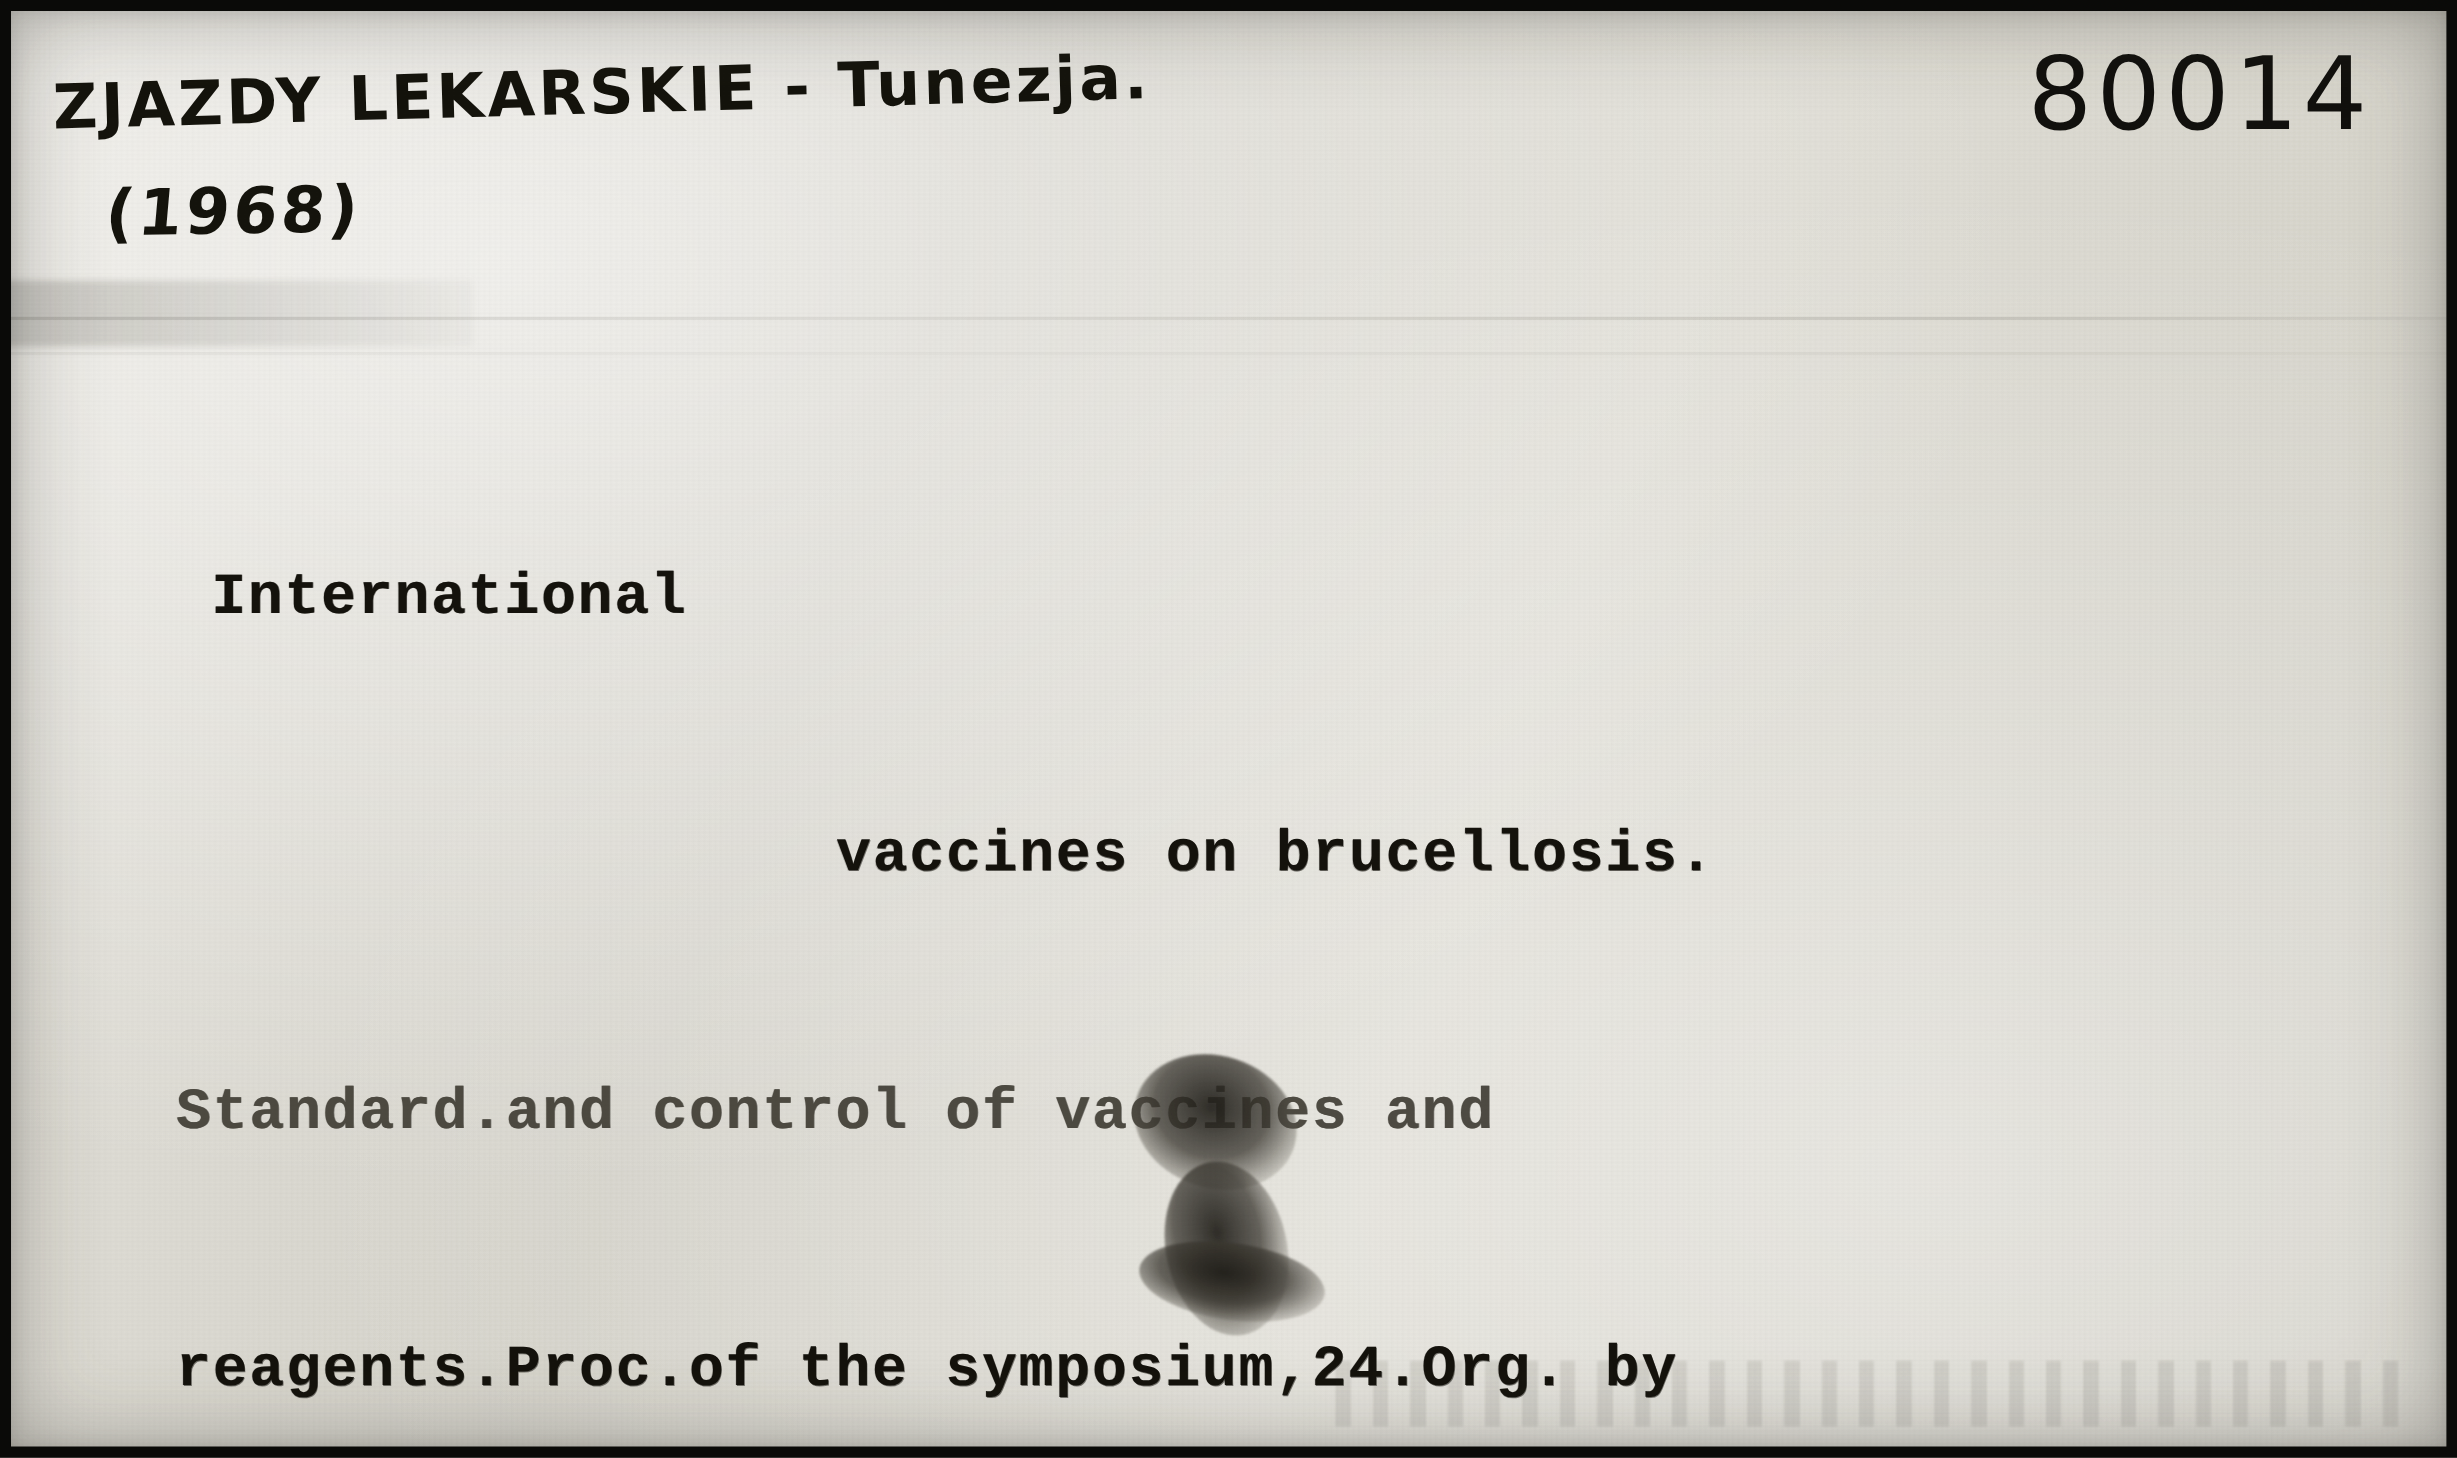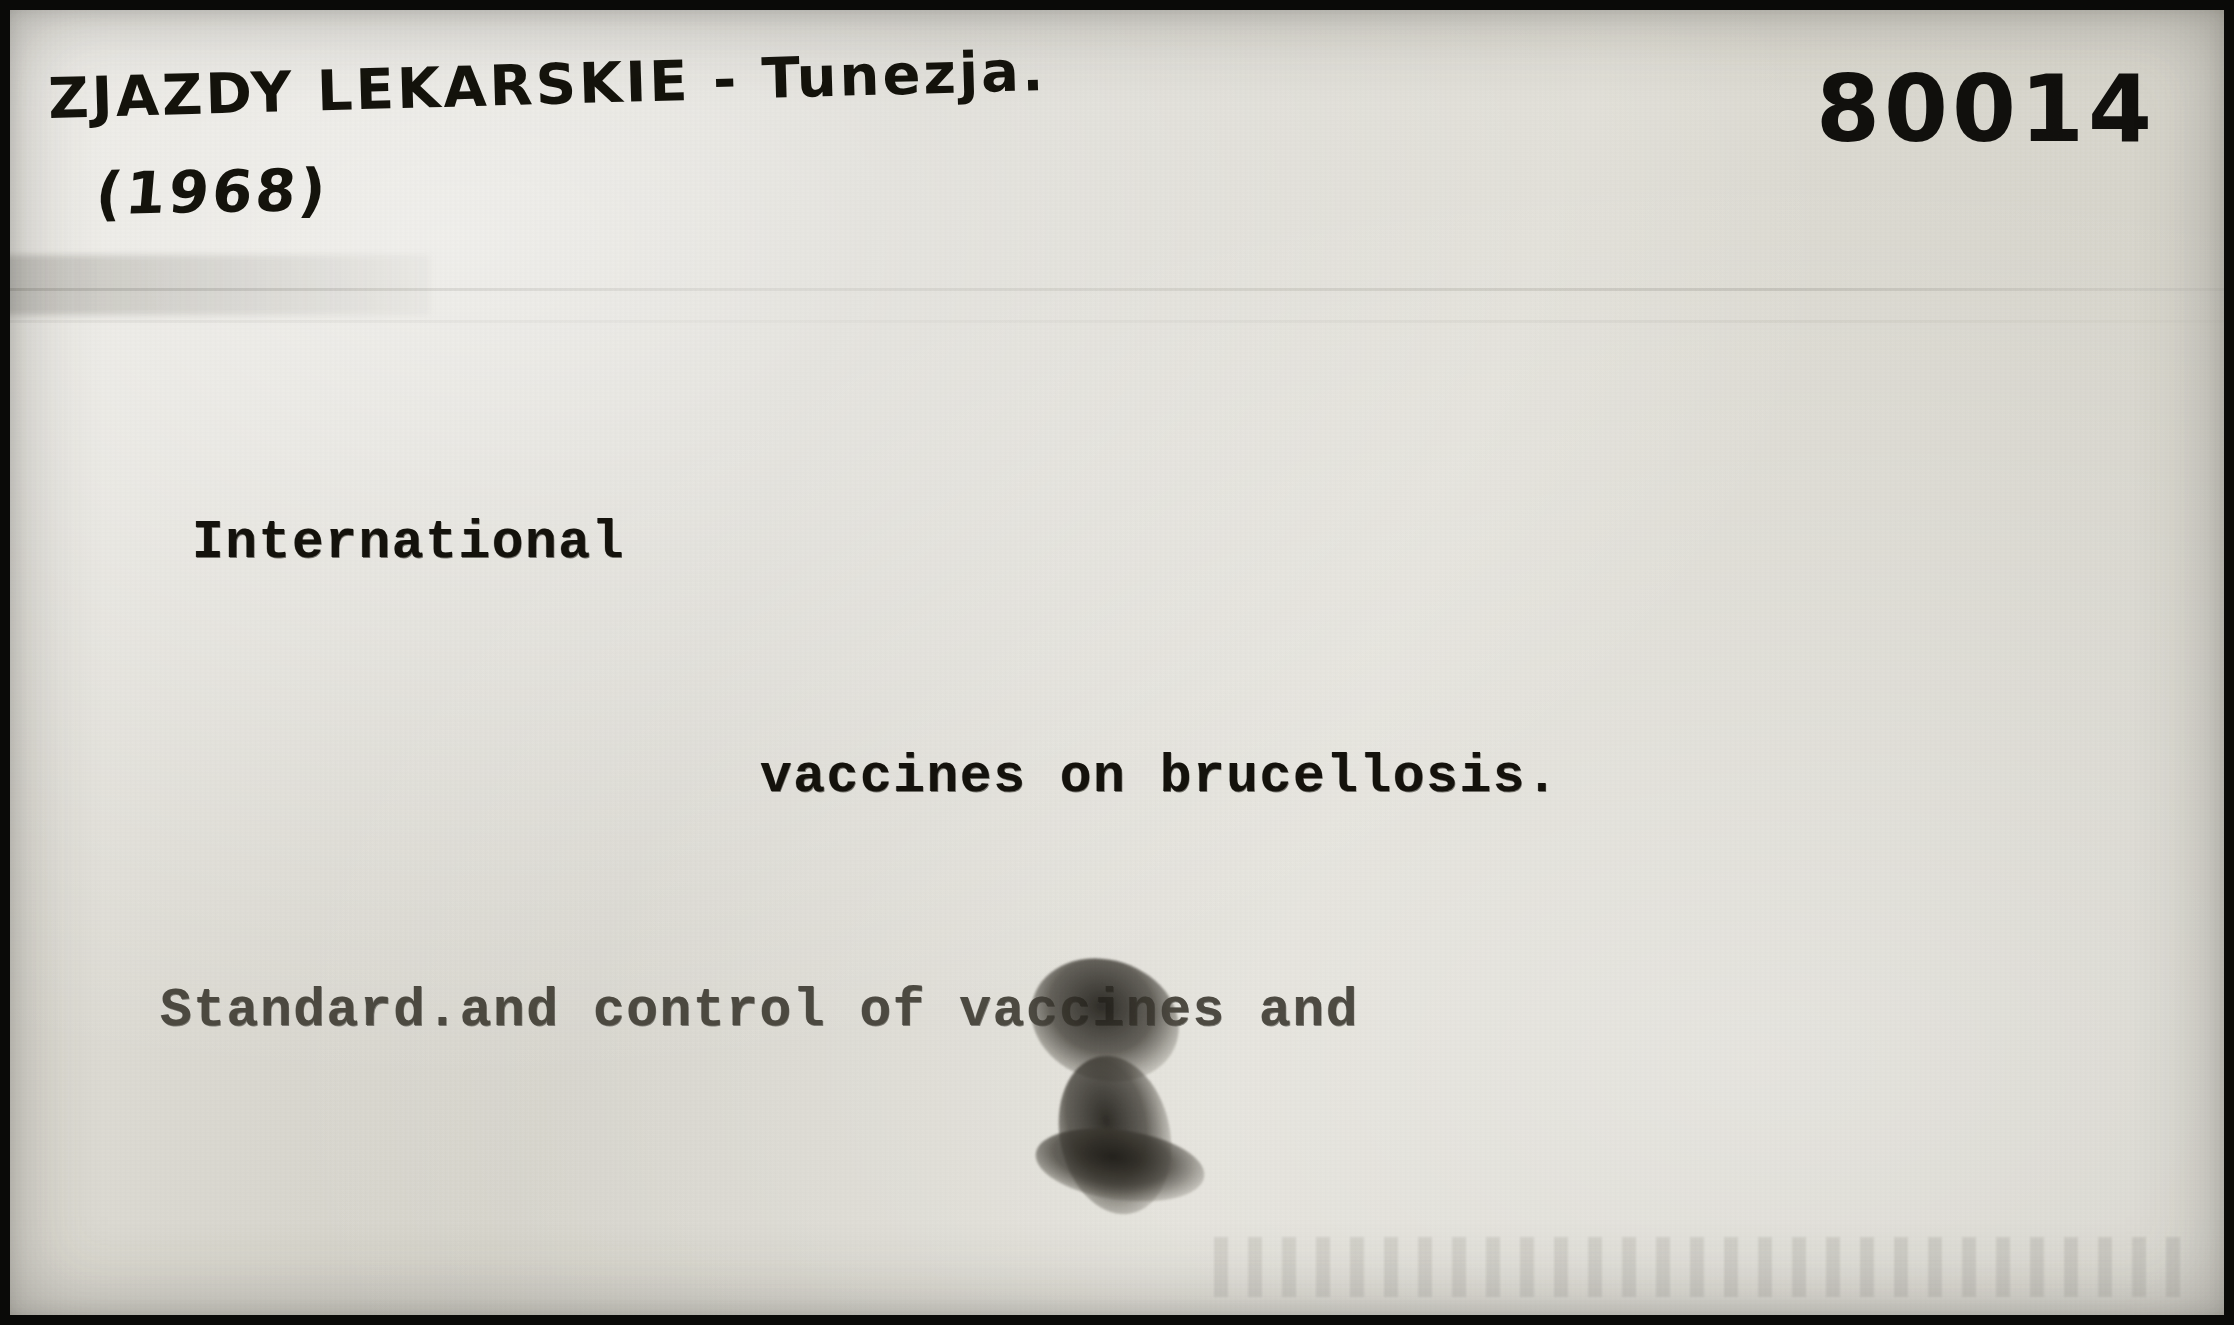--- a/index.html
+++ b/index.html
@@ -80,24 +80,24 @@
     top: 158px;
     font-size: 58px;
     transform: rotate(-1deg) skewX(-6deg);
     font-weight: 600;
   }
 
   
   #accession {
     position: absolute;
     right: 78px;
-    top: 56px;
+    top: 32px;
     font-family: "DejaVu Sans", sans-serif;
     font-size: 92px;
-    font-weight: 700;
+    font-weight: 400;
     color: #141310;
     letter-spacing: 4px;
     white-space: pre;
   }
 
   
   #typed {
     position: absolute;
     left: 160px;
     top: 348px;
@@ -171,20 +171,21 @@
   <div class="hand" id="hand-line1">ZJAZDY LEKARSKIE - Tunezja.</div>
 
   <div class="hand" id="hand-line2">(1968)</div>
 
   <div id="accession">80014</div>
 
   <div id="typed">
     <span class="tline ind-1">International</span>
     <span class="tline ind-12">vaccines on brucellosis.</span>
     <span class="tline ind-0 faded">Standard.and control of vaccines and</span>
+    <span class="tline ind-0">reagents.Proc.of the symposium,24.Org. by</span>
     
     
     
     
     
     
     
     
   </div>
 

